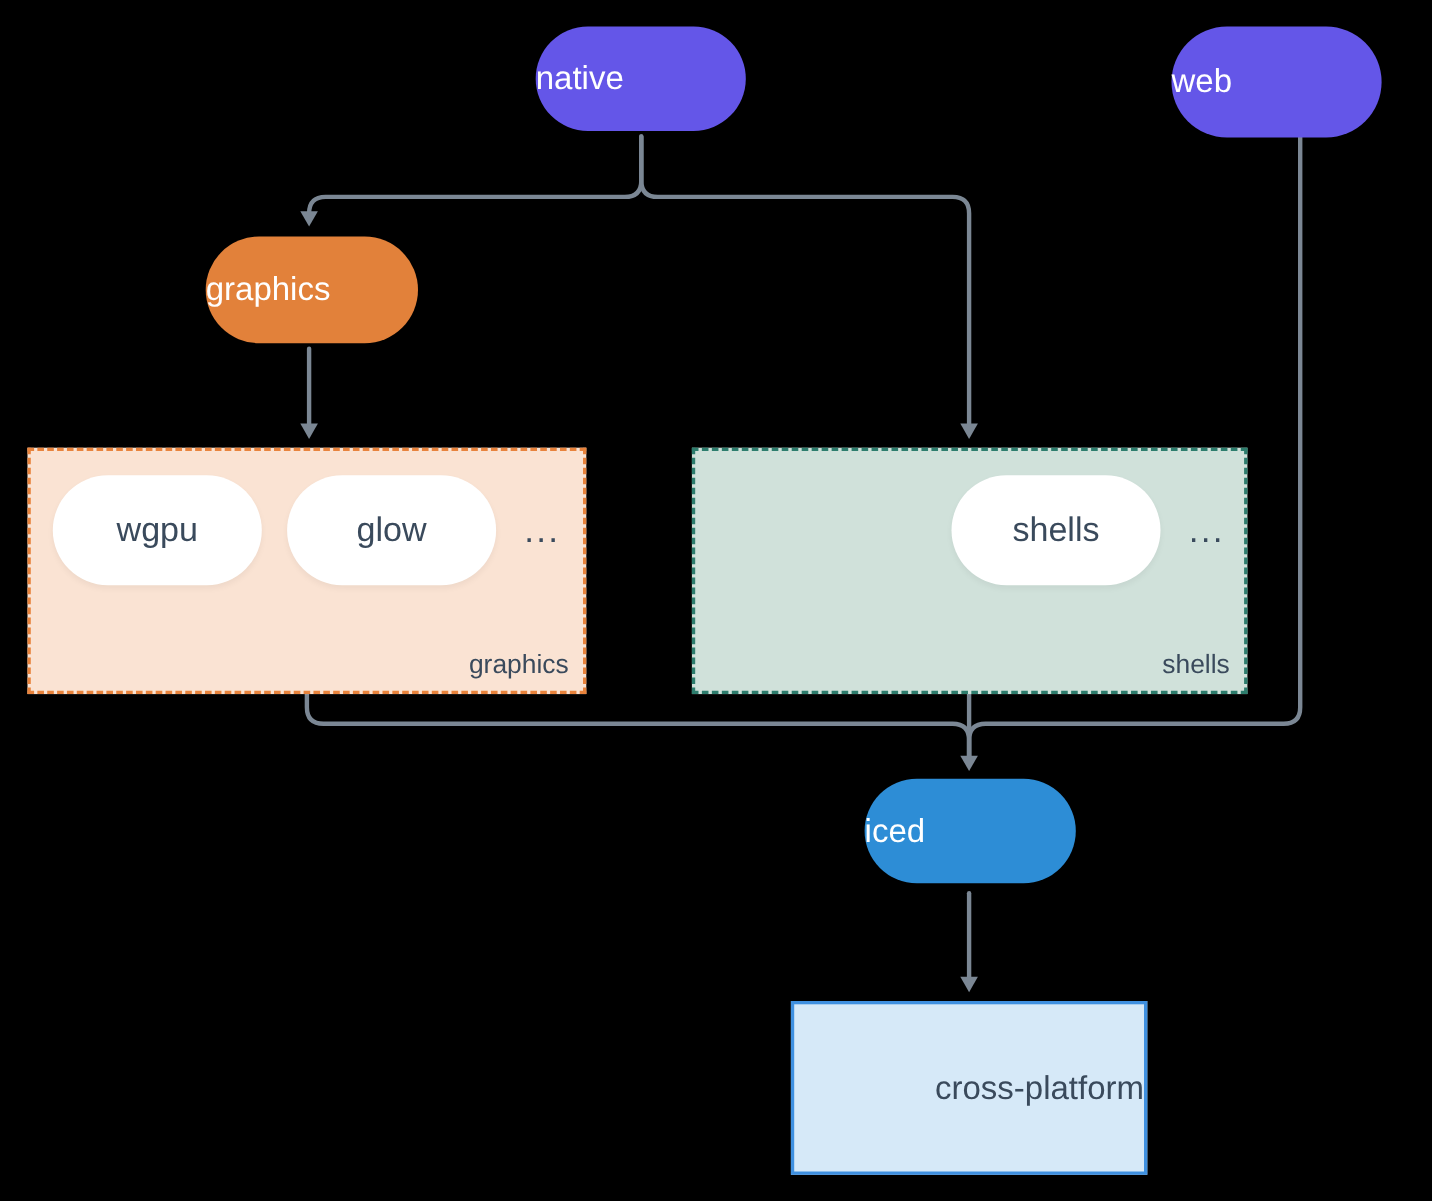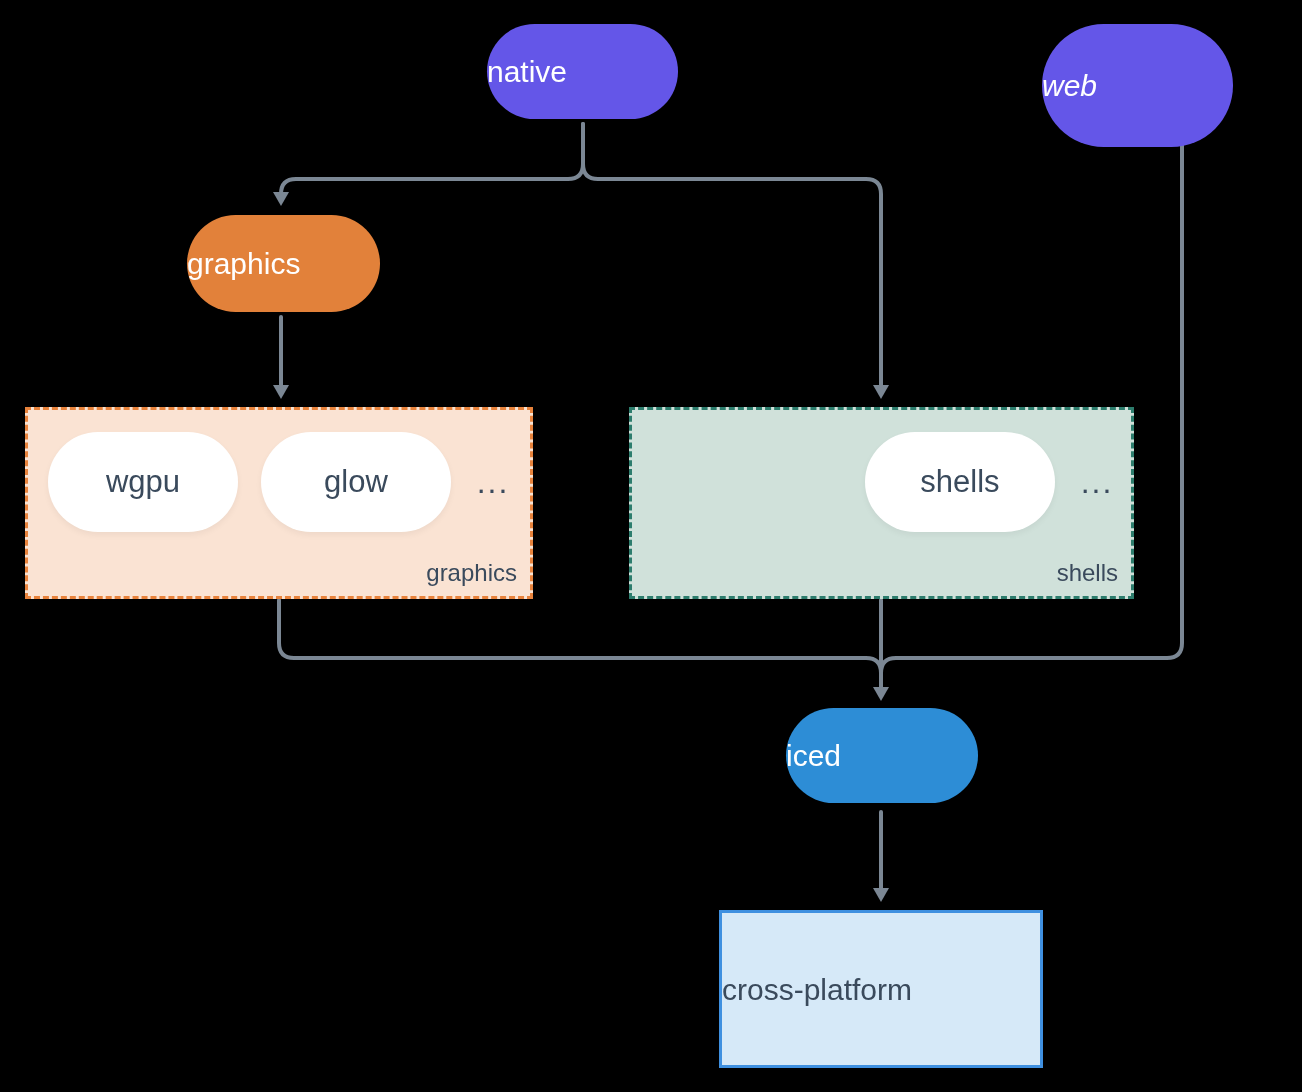--- a/index.html
+++ b/index.html
@@ -17,42 +17,42 @@
   svg.edges{position:absolute;left:0;top:0;width:1302px;height:1092px;}
   .edge{fill:none;stroke:var(--line);stroke-width:4;stroke-linecap:round;}
   .arrowhead{fill:var(--line);stroke:none;}
   .pill{
     position:absolute;display:flex;align-items:center;justify-content:flex-start;
     border-radius:999px;font-size:30px;color:var(--light_text);
   }
   .pill.purple{background:var(--purple);}
   .pill.orange{background:var(--orange);}
   .pill.blue{background:var(--blue);}
-  .group{position:absolute;width:508px;height:192px;text-decoration:underline;}
+  .group{position:absolute;width:508px;height:224px;text-decoration:underline;}
   .group.renderers{left:25px;top:407px;background:var(--renderers_fill);border:3px dashed var(--renderers_border);}
   .group.shells{left:629px;top:407px;width:505px;background:var(--shells_fill);border:3px dashed var(--shells_border);}
   .inner-pill{
     position:absolute;top:22px;width:190px;height:100px;border-radius:50px;
     background:#ffffff;display:flex;align-items:center;justify-content:center;
     font-size:31px;color:var(--dark_text);box-shadow:0 3px 6px rgba(0,0,0,0.05);
   }
   .inner-pill.first{left:20px;}
   .inner-pill.second{left:233px;}
   .ellipsis{
     position:absolute;left:440px;top:22px;height:100px;width:50px;
     display:flex;align-items:center;justify-content:center;
     font-size:32px;color:var(--dark_text);letter-spacing:2px;
   }
   .group-label{
     position:absolute;right:13px;bottom:9px;font-size:24px;color:var(--dark_text);
   }
   .app-box{
     position:absolute;left:719px;top:910px;width:324px;height:158px;
     background:var(--app_fill);border:3px solid var(--app_border);
-    display:flex;flex-direction:column;align-items:flex-start;justify-content:center;
+    display:flex;flex-direction:column;align-items:flex-end;justify-content:center;
     font-size:30px;line-height:47px;color:var(--dark_text);text-align:center;
   }
 </style>
 </head>
 <body>
 
 <svg class="edges" viewBox="0 0 1302 1092" xmlns="http://www.w3.org/2000/svg">
 
   <path class="edge" d="M 583 124 L 583 164 Q 583 179 568 179 L 296 179 Q 281 179 281 194 L 281 195"></path>
   <polygon class="arrowhead" points="281,206 273,192 289,192"></polygon>
@@ -71,21 +71,21 @@
   <polygon class="arrowhead" points="881,701 873,687 889,687"></polygon>
 
   <path class="edge" d="M 881 812 L 881 890"></path>
   <polygon class="arrowhead" points="881,902 873,888 889,888"></polygon>
 </svg>
 
 <div class="pill purple" style="left:487px;top:24px;width:191px;height:95px;">
   <span>native</span>
 </div>
 
-<div class="pill purple" style="left:1042px;top:24px;width:191px;height:123px;font-style:italic;">
+<div class="pill purple" style="left:1065px;top:24px;width:191px;height:101px;">
   <span>web</span>
 </div>
 
 <div class="pill orange" style="left:187px;top:215px;width:193px;height:97px;">
   <span>graphics</span>
 </div>
 
 <div class="group renderers">
   <div class="inner-pill first">
     <span>wgpu</span>

